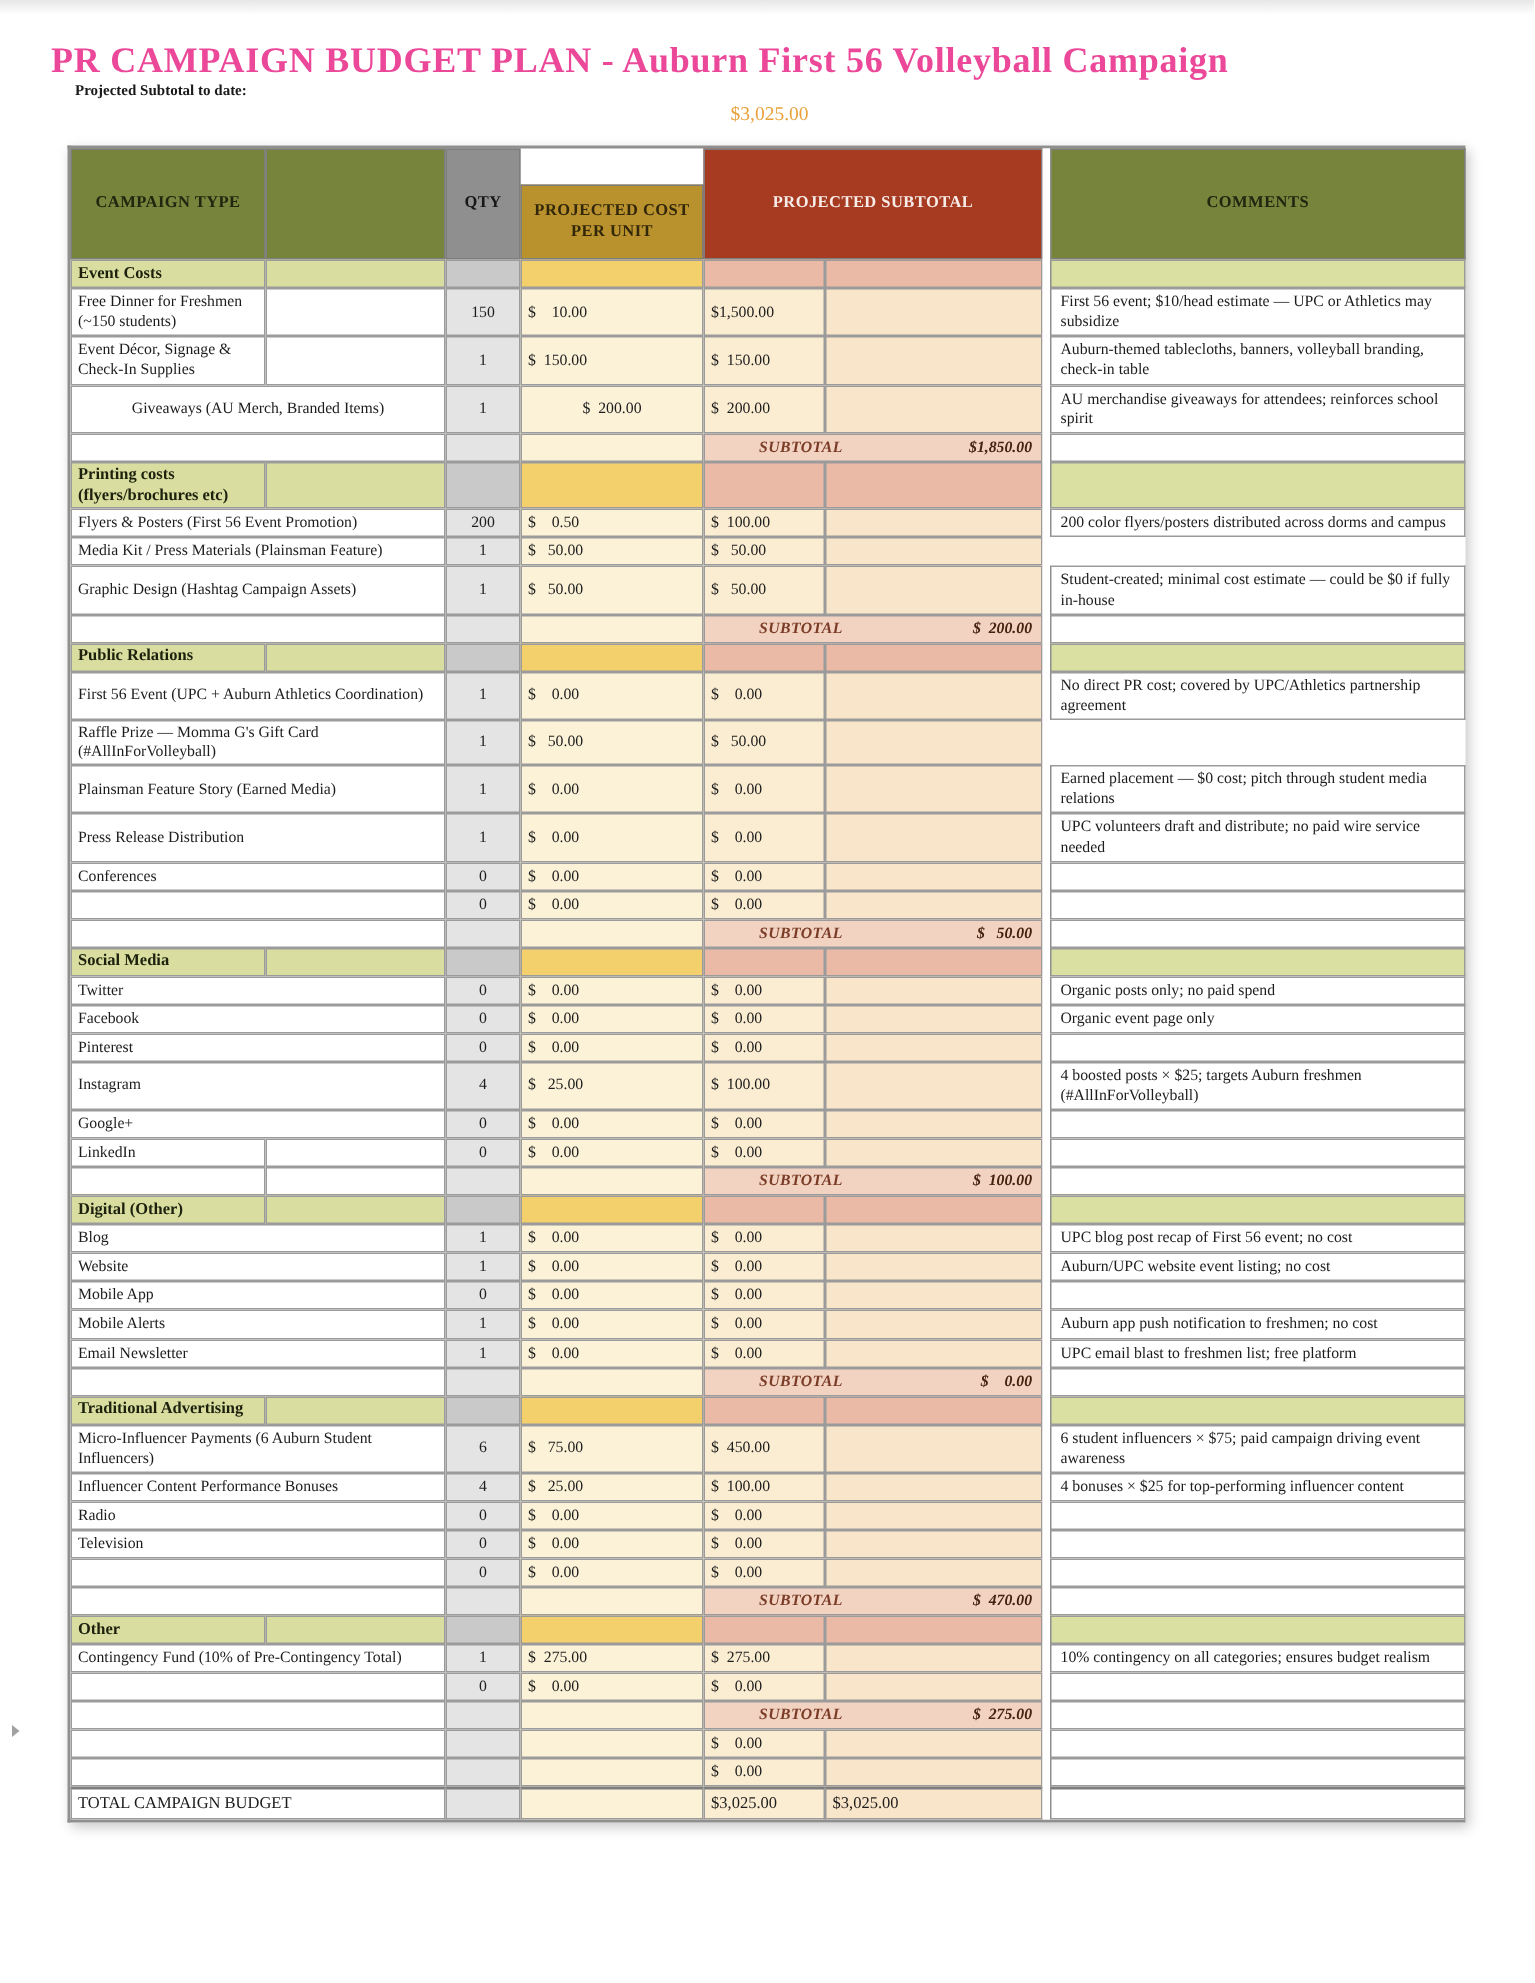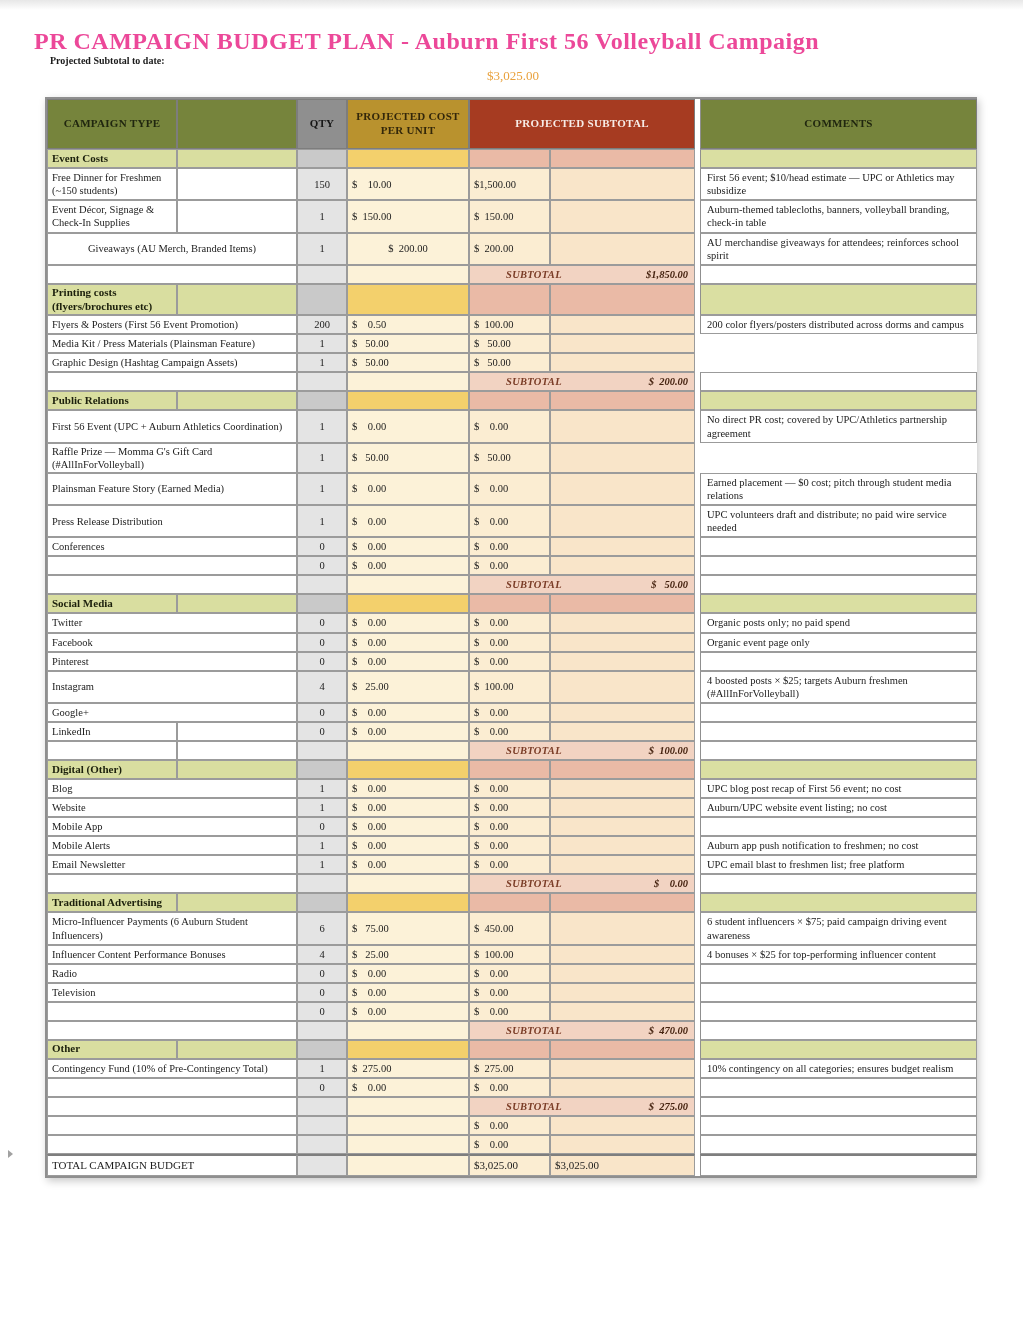--- a/index.html
+++ b/index.html
@@ -25,21 +25,21 @@
      font:10.5px "Liberation Serif",serif;color:#1c1c1c;padding:1px 4px;
      min-height:19px;line-height:1.25;overflow:hidden;}
   .span2{grid-column:span 2;}
   .gapcell{border:none;background:#fff;padding:0;}
 
   
   .hdr{min-height:50px;font-weight:bold;font-size:11px;justify-content:center;
        text-align:center;border-color:#7d7d7d;letter-spacing:.3px;}
   .olive{background:#76843C;color:#20260f;}
   .grayh{background:#8F8F8F;color:#171717;}
-  .gold{background:#B9922E;color:#33270a;}
+  .gold{background:#B9922E;color:#33270a;margin-top:24px;}
   .rust{background:#A63B21;color:#F7ECE7;}
 
   
   .sec-green{background:#D9DEA0;font-weight:bold;font-size:11px;color:#1c200c;}
   .sec-gray{background:#C9C9C9;}
   .sec-yellow{background:#F3D06C;}
   .sec-salmon{background:#EABAA6;}
   .sec-comment{background:#DADFA2;}
 
   
@@ -134,20 +134,21 @@
       <div class="c b-cream money">$   50.00</div>
       <div class="c b-sub1 money">$   50.00</div>
       <div class="c b-sub2"></div>
       <div class="c gapcell "></div>
       <div class="c b-white span2">Graphic Design (Hashtag Campaign Assets)</div>
       <div class="c b-gray qty">1</div>
       <div class="c b-cream money">$   50.00</div>
       <div class="c b-sub1 money">$   50.00</div>
       <div class="c b-sub2"></div>
       <div class="c gapcell "></div>
+      <div class="c b-white comment comment-col">Student-created; minimal cost estimate — could be $0 if fully in-house</div>
       <div class="c b-white span2"></div>
       <div class="c b-gray"></div>
       <div class="c b-cream"></div>
       <div class="c pink span2">
         <span class="st-label">SUBTOTAL</span>
         <span class="st-amount">$  200.00</span>
       </div>
       <div class="c gapcell "></div>
       <div class="c b-white comment-col"></div>
       <div class="c sec-green">Public Relations</div>

